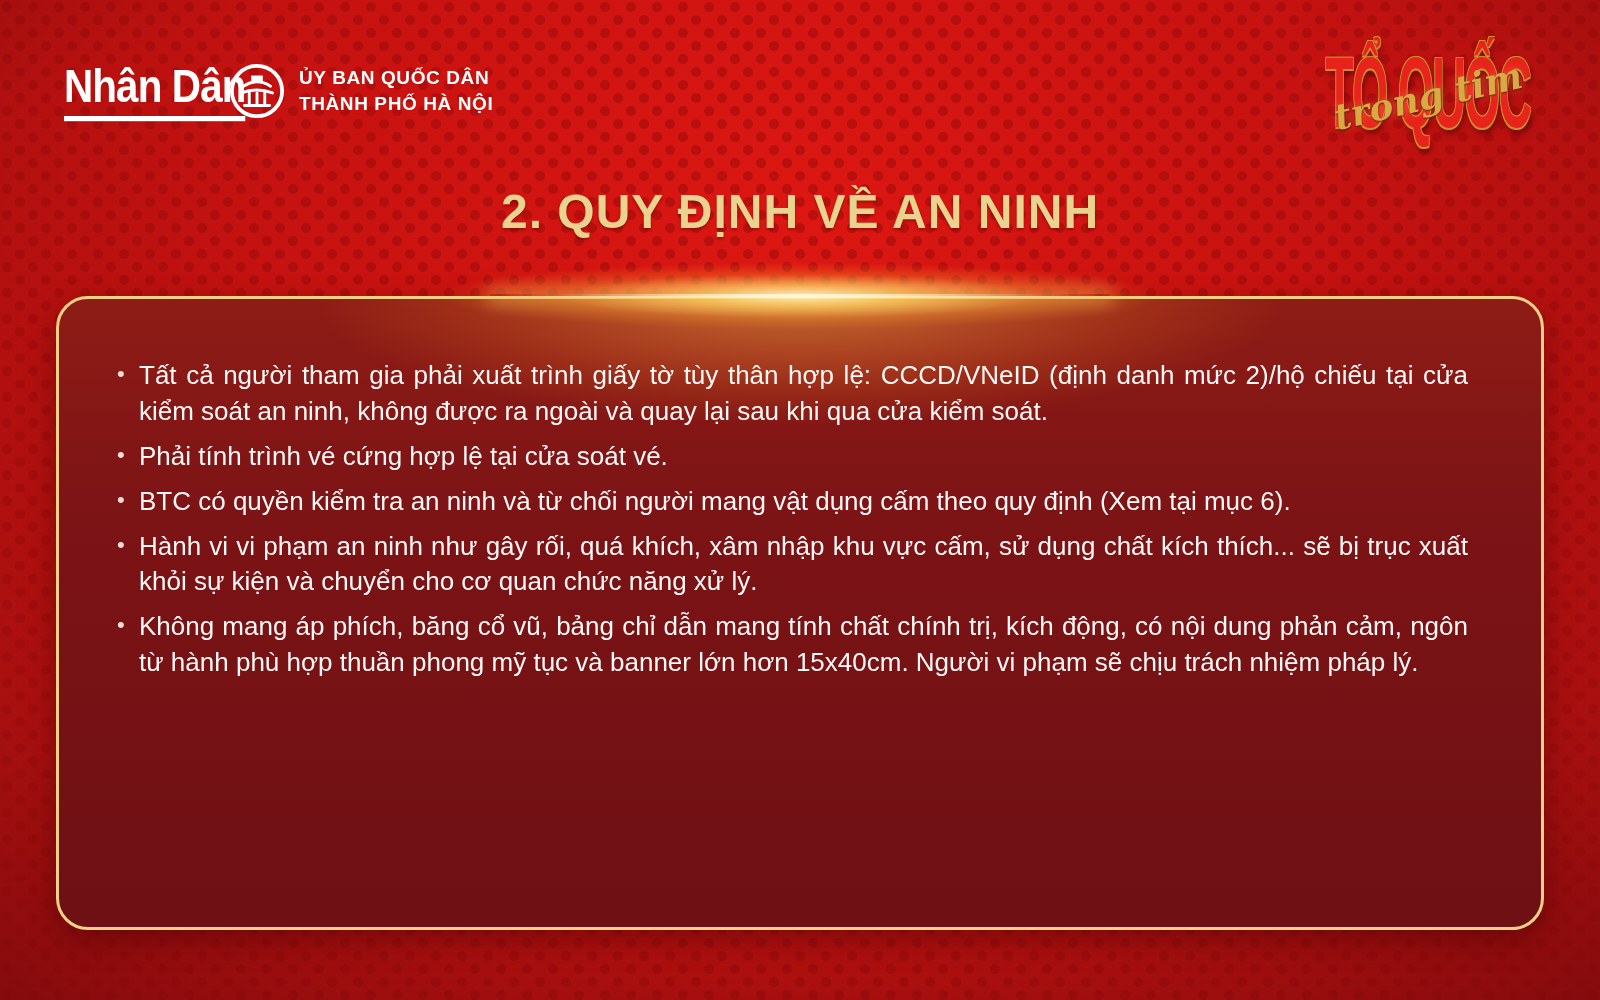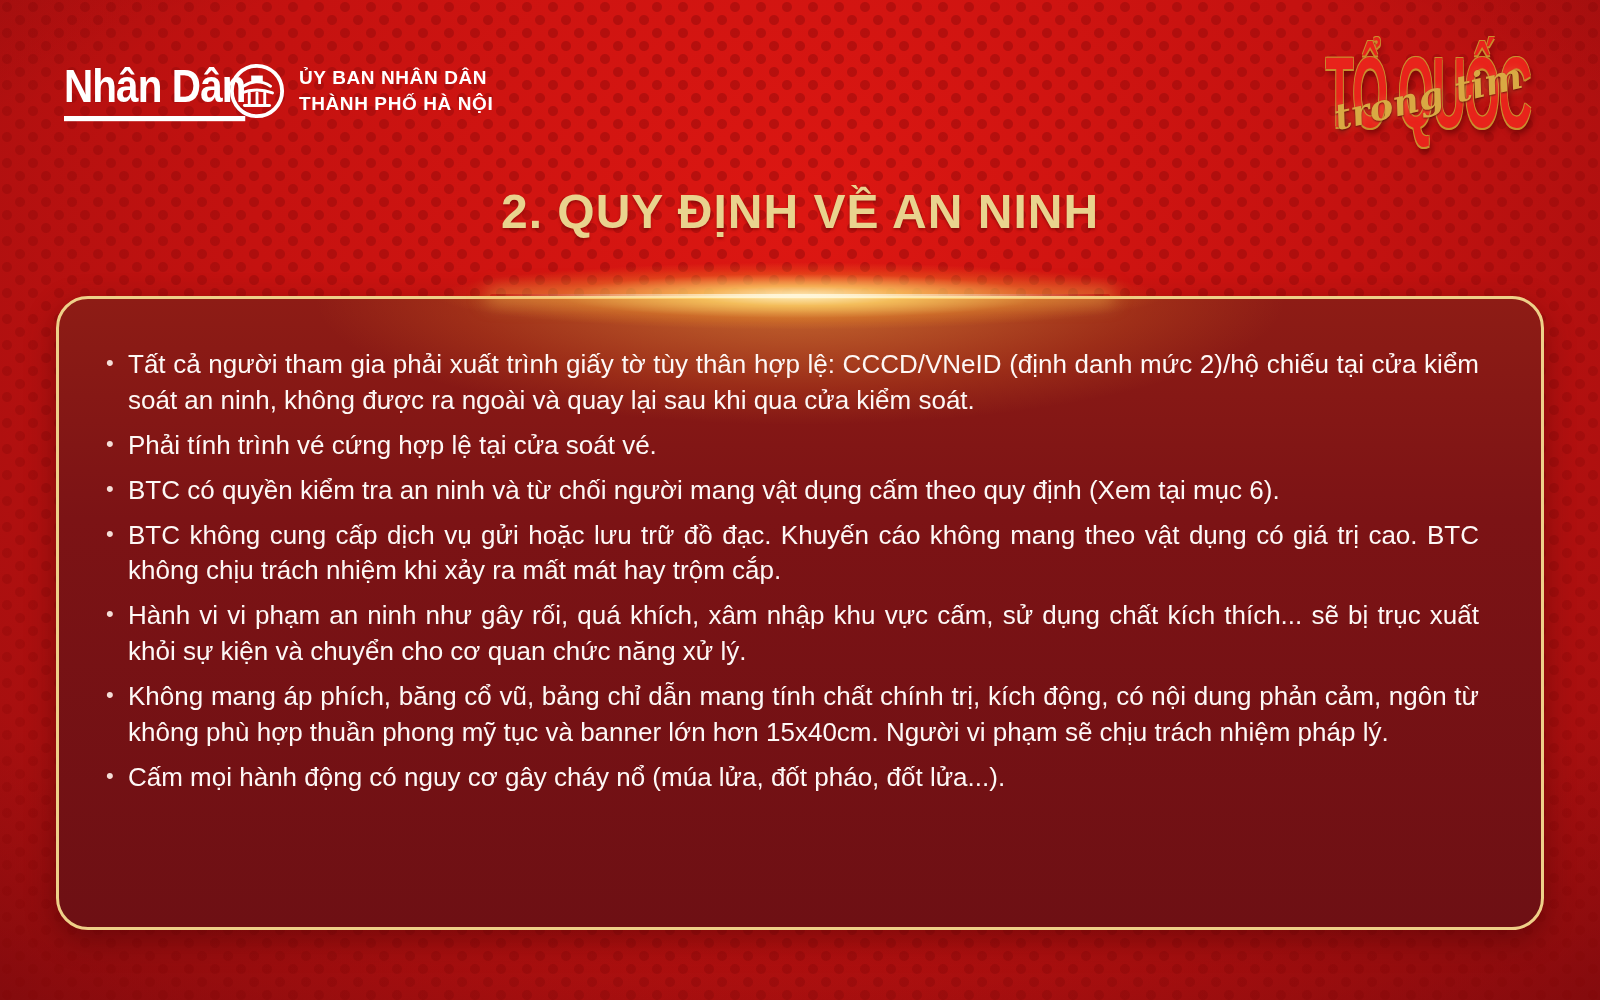--- a/index.html
+++ b/index.html
@@ -81,21 +81,21 @@
     background:radial-gradient(ellipse 50% 50% at center, rgba(255,252,225,0.98) 0%, rgba(255,212,105,0.78) 20%, rgba(255,160,45,0.28) 46%, rgba(255,160,45,0) 70%);
   }
   .top-flare-line{
     position:absolute;left:50%;top:296px;transform:translate(-50%,-50%);
     width:620px;height:4px;border-radius:2px;pointer-events:none;z-index:6;
     background:linear-gradient(90deg, rgba(255,230,150,0) 0%, #fff6d8 50%, rgba(255,230,150,0) 100%);
     box-shadow:0 0 18px 4px rgba(255,200,90,0.55);
   }
 
   .panel-content{position:relative;z-index:2;padding:44px 58px 0 36px;}
-  .rules{list-style:none;margin:4px;padding:0;}
+  .rules{list-style:none;margin:15px;padding:0;}
   .rules li{
     position:relative;padding-left:29px;margin-bottom:9px;
     color:#fdf8f6;font-size:26px;line-height:1.38;text-align:justify;
   }
   .rules li::before{
     content:"\2022";position:absolute;left:7px;top:1px;
     font-size:22px;color:#f5ded8;
   }
 </style>
 </head>
@@ -112,42 +112,40 @@
         <g stroke="#ffffff" stroke-width="3" fill="none" stroke-linecap="round">
           <path d="M24 14 h12 v6 h-12 z" fill="#ffffff" stroke="none"></path>
           <path d="M16 25 Q30 16 44 25"></path>
           <path d="M14 32 Q30 26 46 32"></path>
           <path d="M22 32 v12 M30 32 v12 M38 32 v12"></path>
           <path d="M17 45 h26"></path>
         </g>
       </svg>
     </span>
     <span class="ubnd-text">
-      <span>ỦY BAN NHÂN DÂN</span><br>
+      <span>ỦY BAN QUỐC DÂN</span><br>
       <span>THÀNH PHỐ HÀ NỘI</span>
     </span>
   </div>
 
   <div class="toquoc">
     <div class="tq-main">TỔ QUỐC</div>
     <div class="tq-script">trong tim</div>
   </div>
 
   <h1 class="title">2. QUY ĐỊNH VỀ AN NINH</h1>
 
   <div class="panel">
     <div class="panel-content">
       <ul class="rules">
         <li>Tất cả người tham gia phải xuất trình giấy tờ tùy thân hợp lệ: CCCD/VNeID (định danh mức 2)/hộ chiếu tại cửa kiểm soát an ninh, không được ra ngoài và quay lại sau khi qua cửa kiểm soát.</li>
         <li>Phải tính trình vé cứng hợp lệ tại cửa soát vé.</li>
         <li>BTC có quyền kiểm tra an ninh và từ chối người mang vật dụng cấm theo quy định (Xem tại mục 6).</li>
-        <li>BTC không cung cấp dịch vụ gửi hoặc lưu trữ đồ đạc. Khuyến cáo không mang theo vật dụng có giá trị cao. BTC không chịu trách nhiệm khi xảy ra mất mát hay trộm cắp.</li>
         <li>Hành vi vi phạm an ninh như gây rối, quá khích, xâm nhập khu vực cấm, sử dụng chất kích thích... sẽ bị trục xuất khỏi sự kiện và chuyển cho cơ quan chức năng xử lý.</li>
-        <li>Không mang áp phích, băng cổ vũ, bảng chỉ dẫn mang tính chất chính trị,  kích động, có nội dung phản cảm,  ngôn từ không phù hợp thuần phong mỹ tục và banner lớn hơn 15x40cm. Người vi phạm sẽ chịu trách nhiệm pháp lý.</li>
-        <li>Cấm mọi hành động có nguy cơ gây cháy nổ (múa lửa, đốt pháo, đốt lửa...).</li>
+        <li>Không mang áp phích, băng cổ vũ, bảng chỉ dẫn mang tính chất chính trị,  kích động, có nội dung phản cảm,  ngôn từ hành phù hợp thuần phong mỹ tục và banner lớn hơn 15x40cm. Người vi phạm sẽ chịu trách nhiệm pháp lý.</li>
       </ul>
     </div>
   </div>
 
   <div class="top-flare"></div>
   <div class="top-flare-line"></div>
 
 </div>
 
 </body></html>

